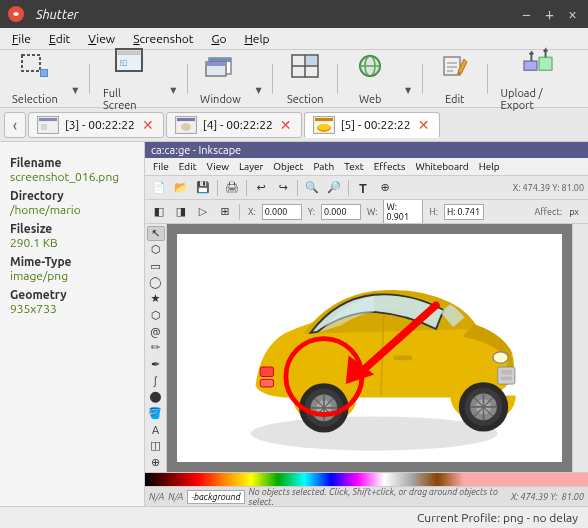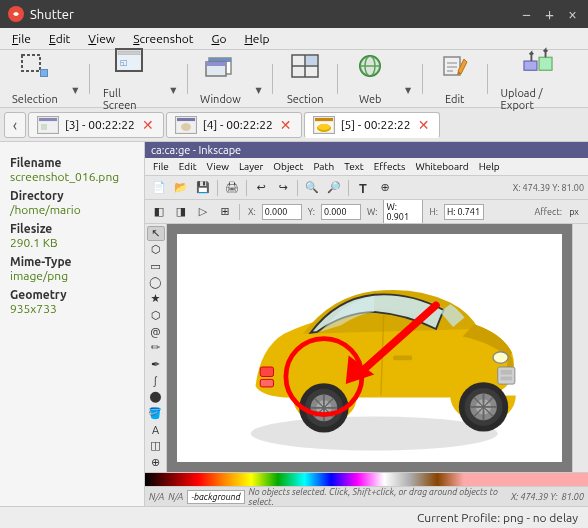--- a/index.html
+++ b/index.html
@@ -18,21 +18,22 @@
       color: white;
       height: 28px;
       display: flex;
       align-items: center;
       justify-content: space-between;
       padding: 0 8px;
     }
     .titlebar-left {
       display: flex;
       align-items: center;
-      gap: 6px;
+      gap: 12px;
+      font-style: italic;
     }
     .titlebar-icon {
       width: 16px;
       height: 16px;
       background: #e74c3c;
       border-radius: 50%;
       display: flex;
       align-items: center;
       justify-content: center;
       font-size: 10px;

